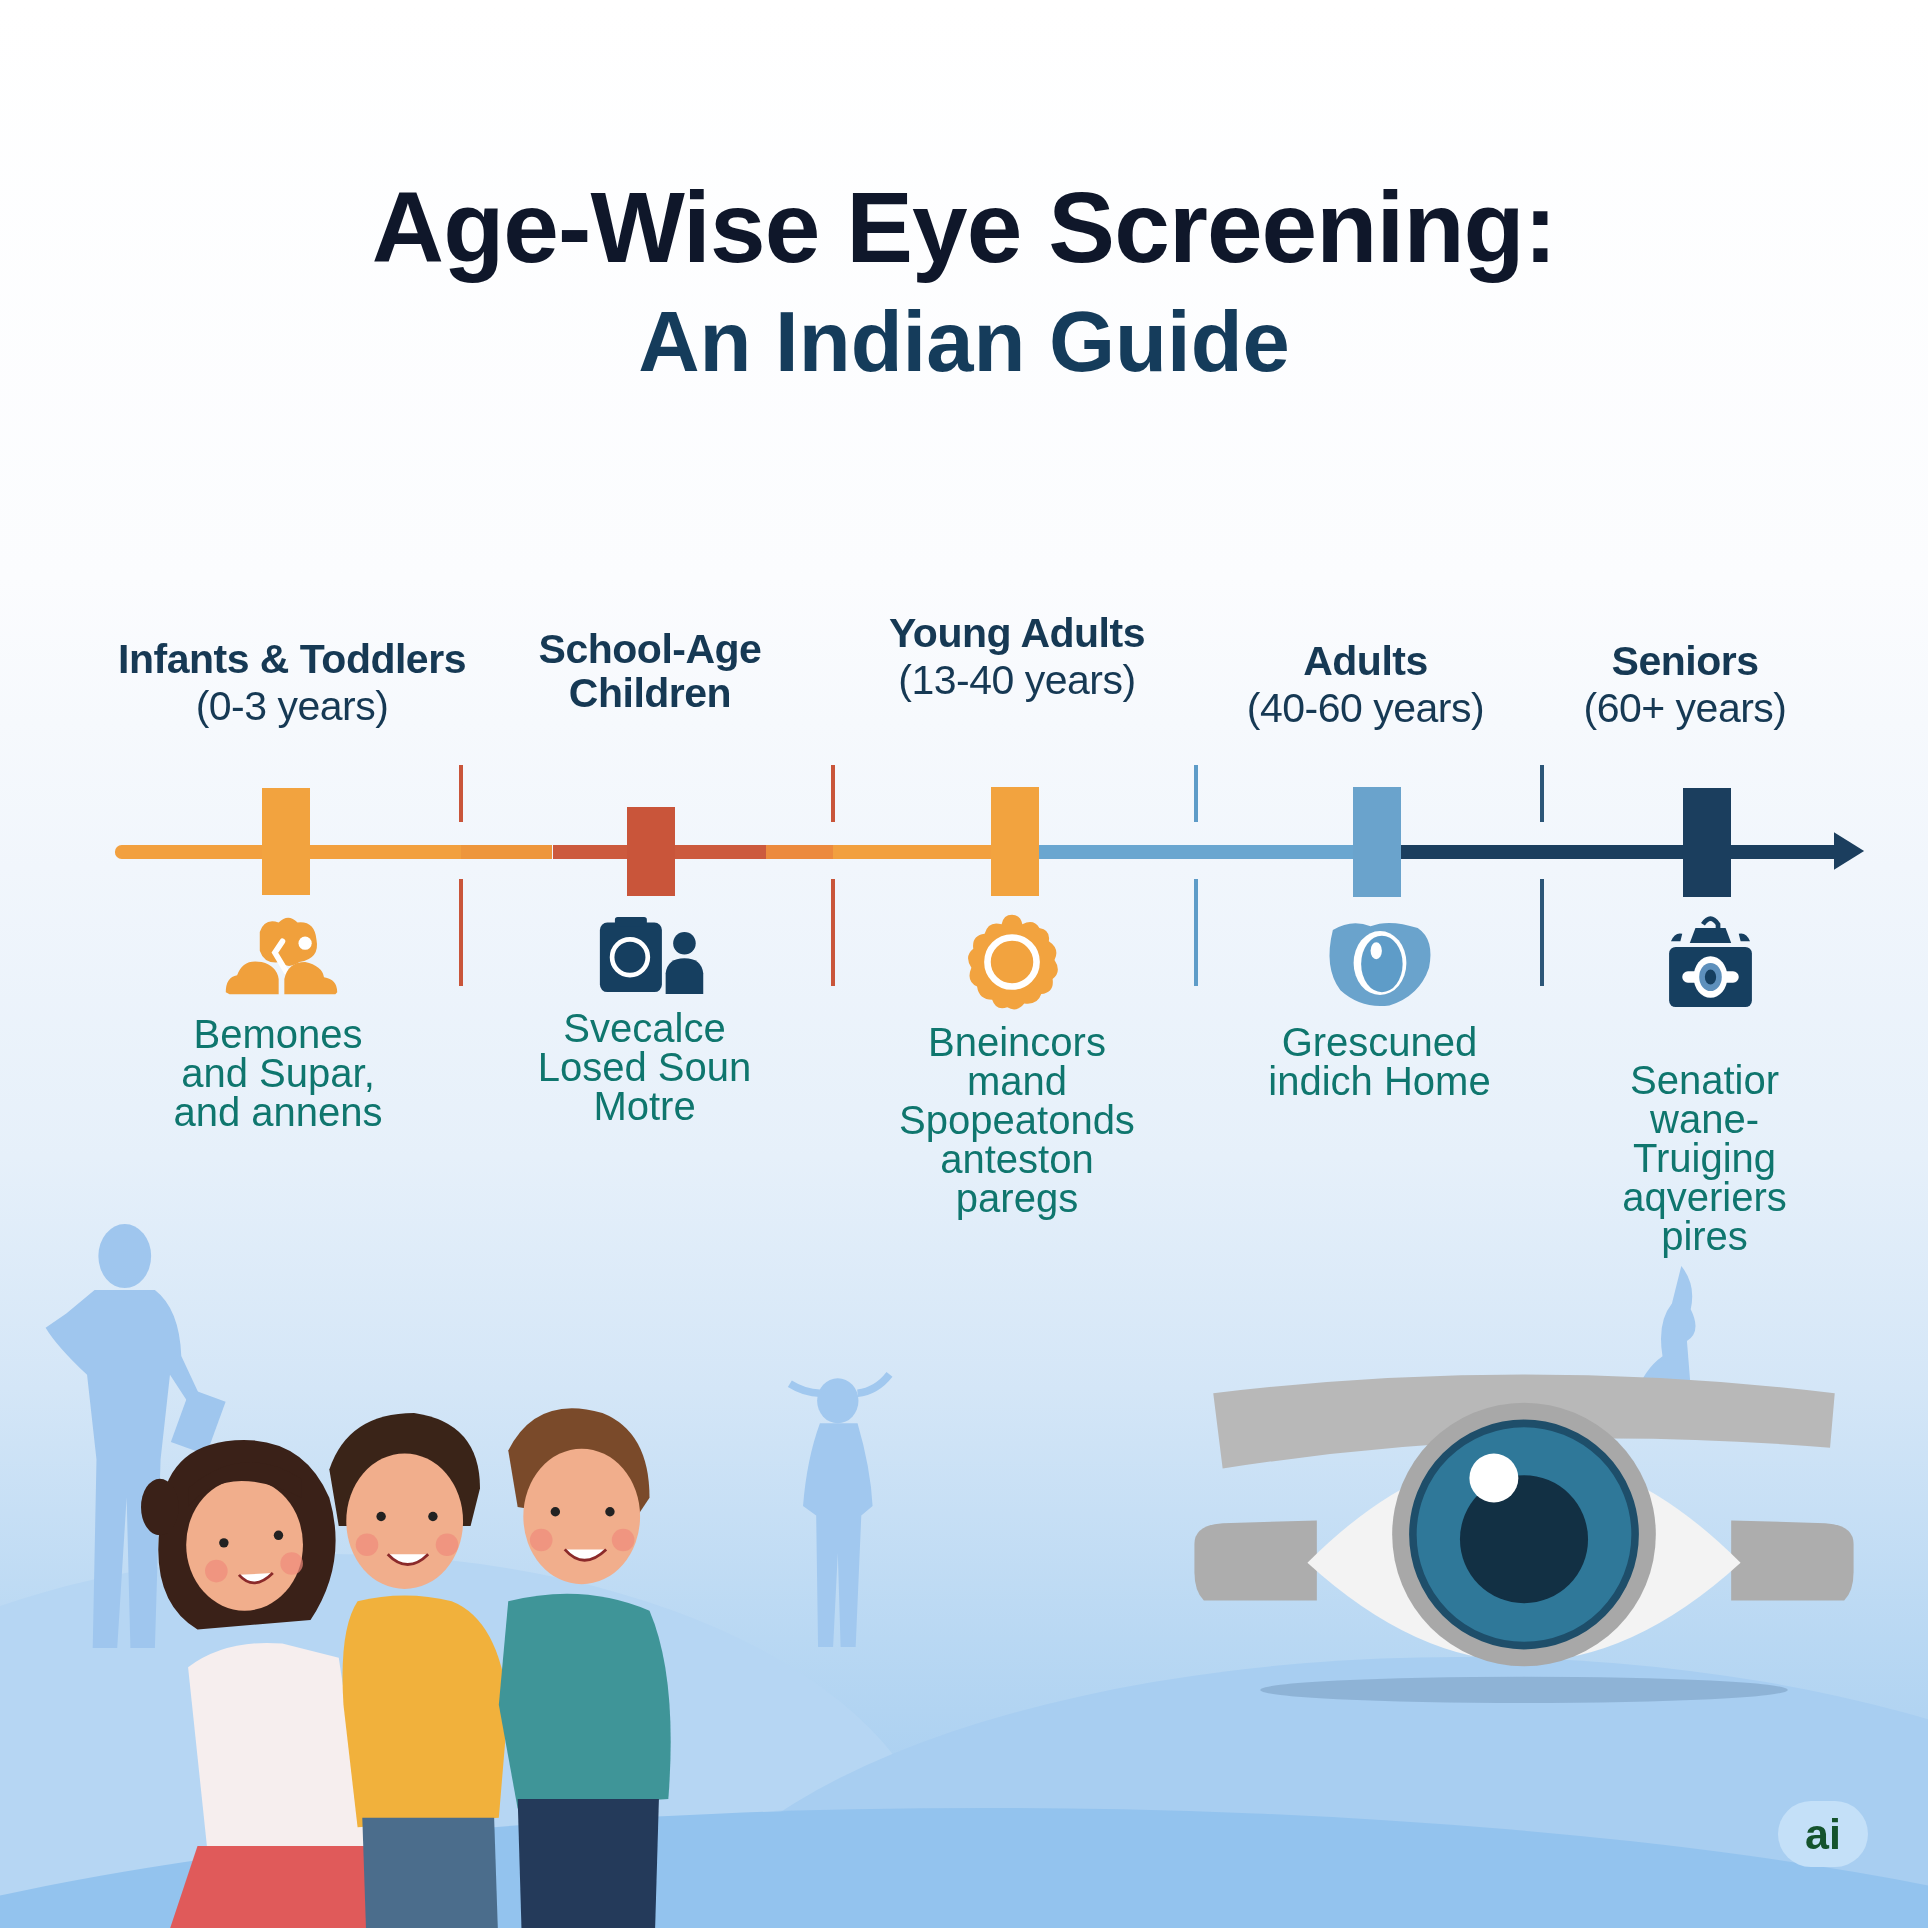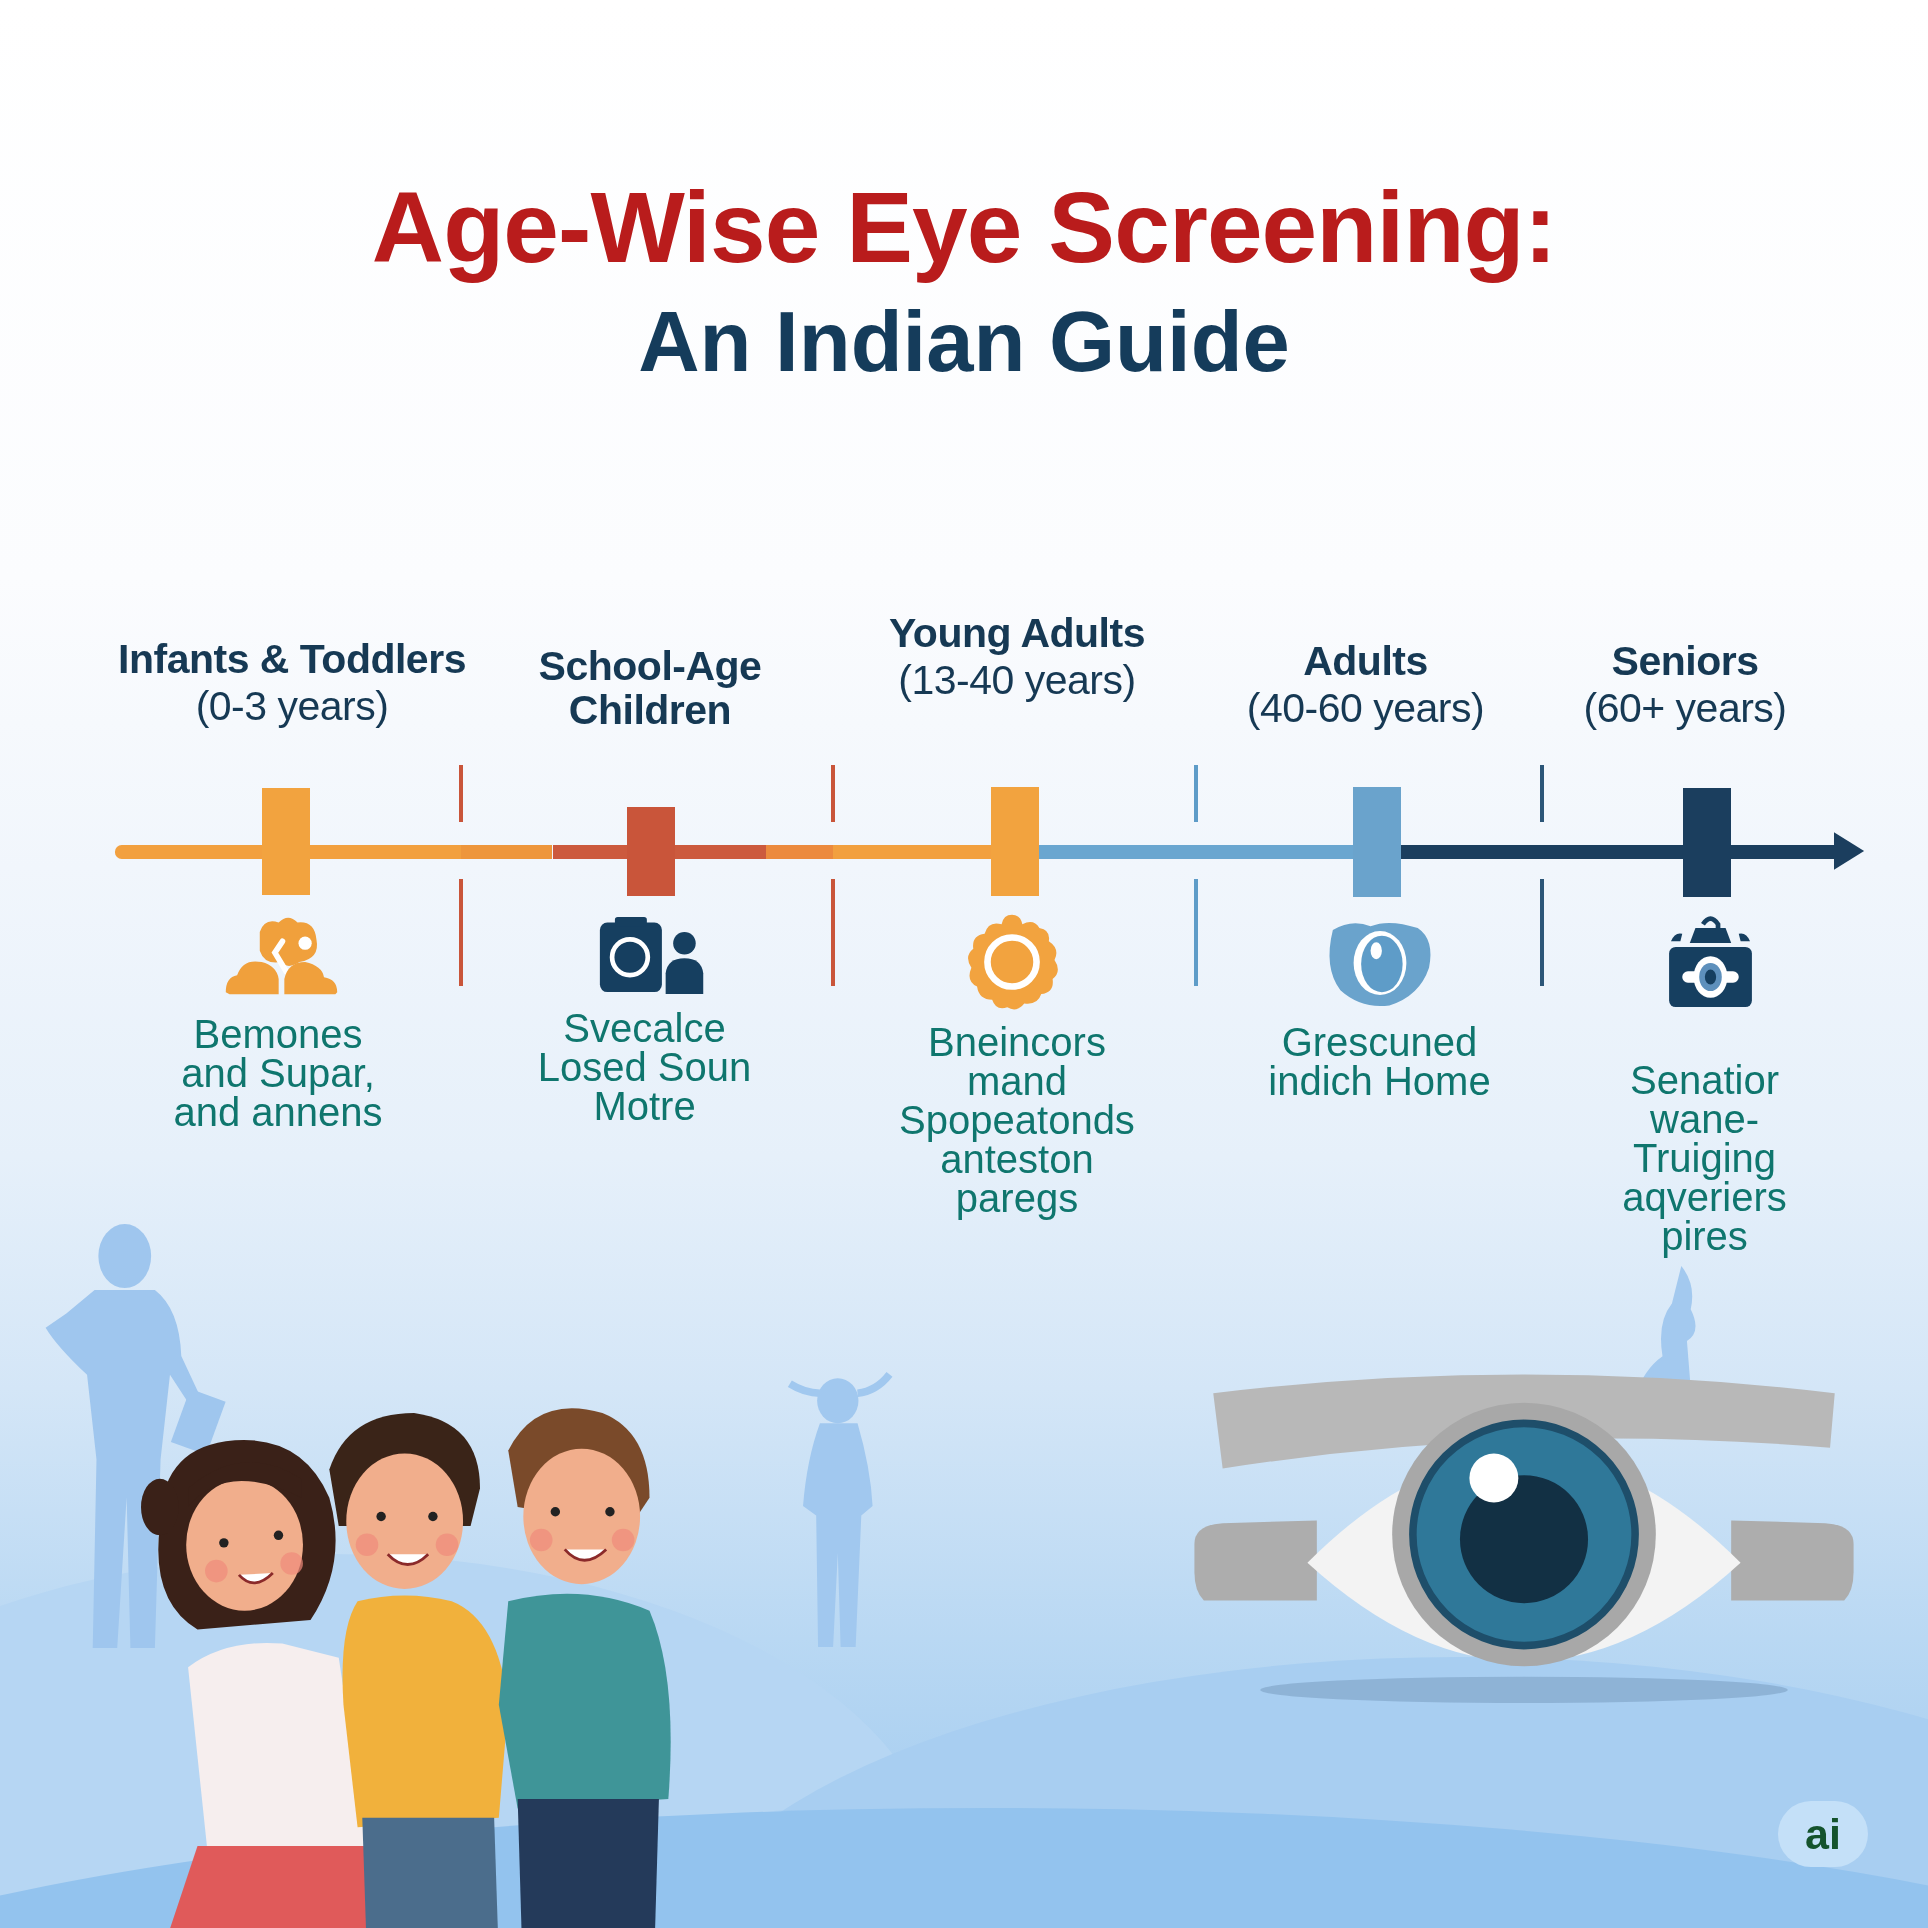--- a/index.html
+++ b/index.html
@@ -5,21 +5,21 @@
   html, body { margin: 0; padding: 0; }
   body {
     width: 1928px; height: 1928px; position: relative; overflow: hidden;
     font-family: "Liberation Sans", "DejaVu Sans", sans-serif;
     background: linear-gradient(180deg, #ffffff 0%, #fbfcfe 30%, #f1f6fc 45%, #e6f0fa 60%, #d4e6f7 72%, #b9d8f3 85%, #9cc8ef 100%);
     color: #15354f;
   }
   .abs { position: absolute; }
   .title-1 {
     left: 0; width: 1928px; top: 177px; text-align: center;
-    font-size: 100px; font-weight: 700; letter-spacing: -0.9px; color: #b91c1c;
+    font-size: 100px; font-weight: 700; letter-spacing: -0.9px; color: #0f172a;
     line-height: 1;
   }
   .title-2 {
     left: 0; width: 1928px; top: 299px; text-align: center;
     font-size: 85px; font-weight: 700; color: #153c5b; line-height: 1;
   }
   .stage-label {
     text-align: center; font-weight: 700; font-size: 41px; line-height: 47px;
     color: #163954; letter-spacing: -0.5px;
   }
@@ -41,21 +41,21 @@
 </head>
 <body>
 
 <div class="abs title-1">Age-Wise Eye Screening:</div>
 <div class="abs title-2">An Indian Guide</div>
 
 <div class="abs stage-label" style="left:85px; width:414px; top:636px;">
   <div>Infants &amp; Toddlers</div>
   <div class="stage-range">(0-3 years)</div>
 </div>
-<div class="abs stage-label" style="left:471px; width:358px; top:644px; line-height:44px;">
+<div class="abs stage-label" style="left:471px; width:358px; top:627px; line-height:44px;">
   <div>School-Age</div>
   <div>Children</div>
 </div>
 <div class="abs stage-label" style="left:838px; width:358px; top:610px;">
   <div>Young Adults</div>
   <div class="stage-range">(13-40 years)</div>
 </div>
 <div class="abs stage-label" style="left:1215px; width:301px; top:638px;">
   <div>Adults</div>
   <div class="stage-range">(40-60 years)</div>

